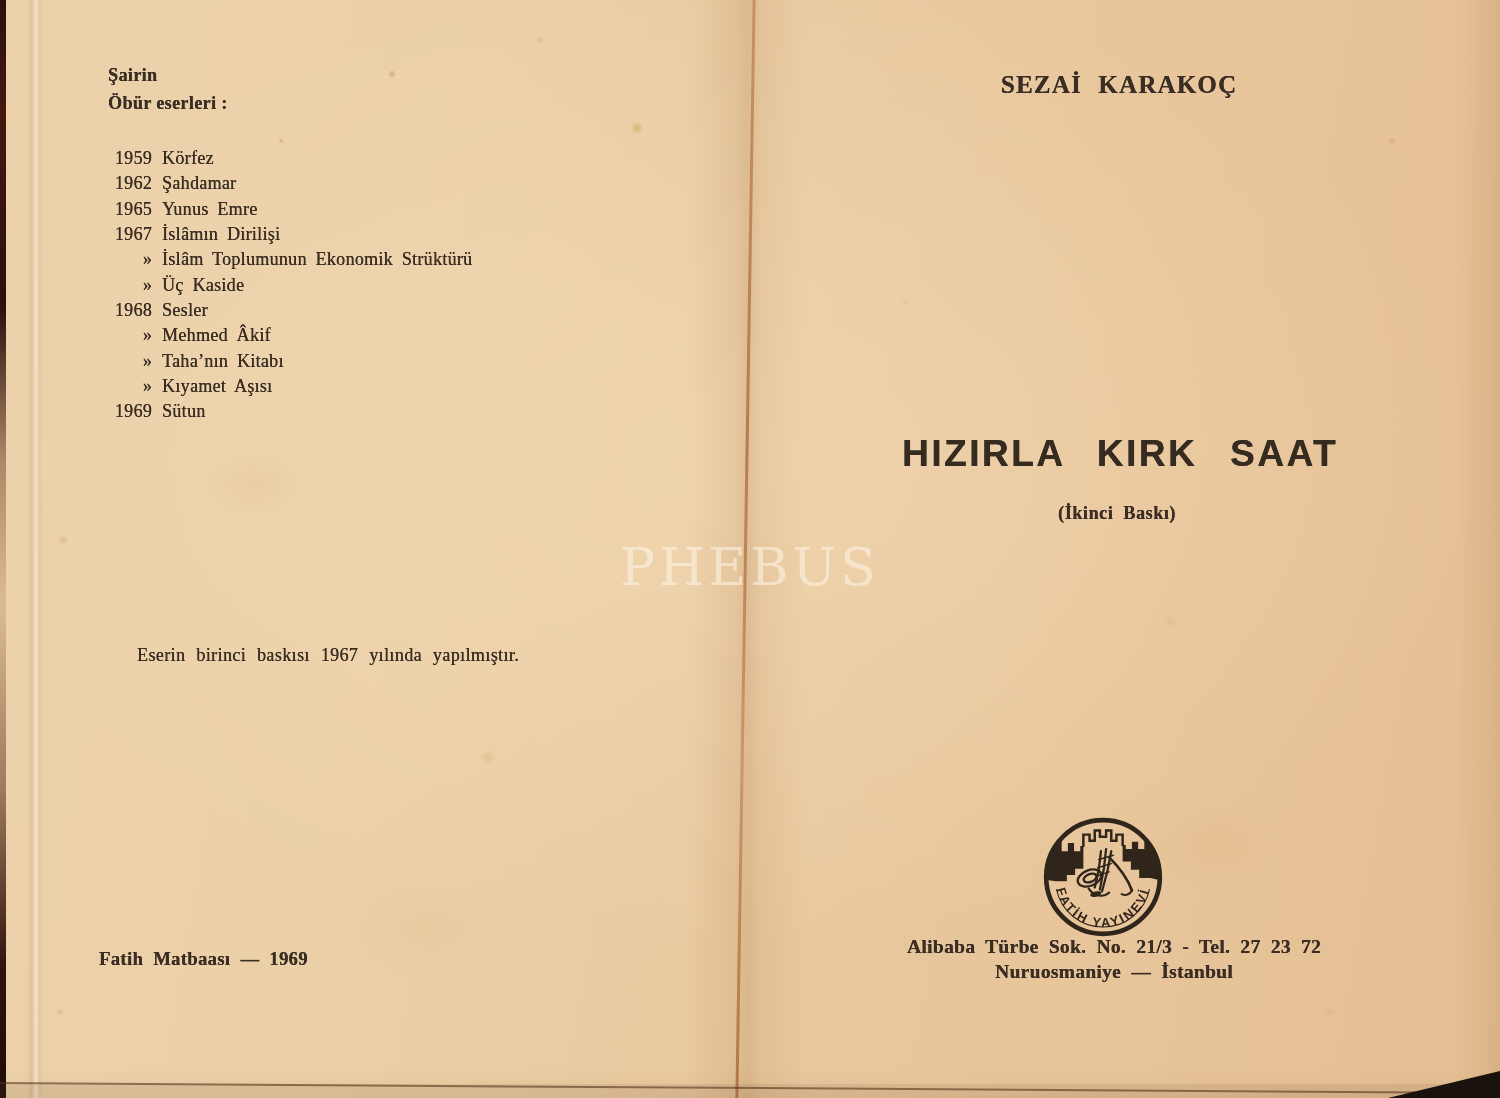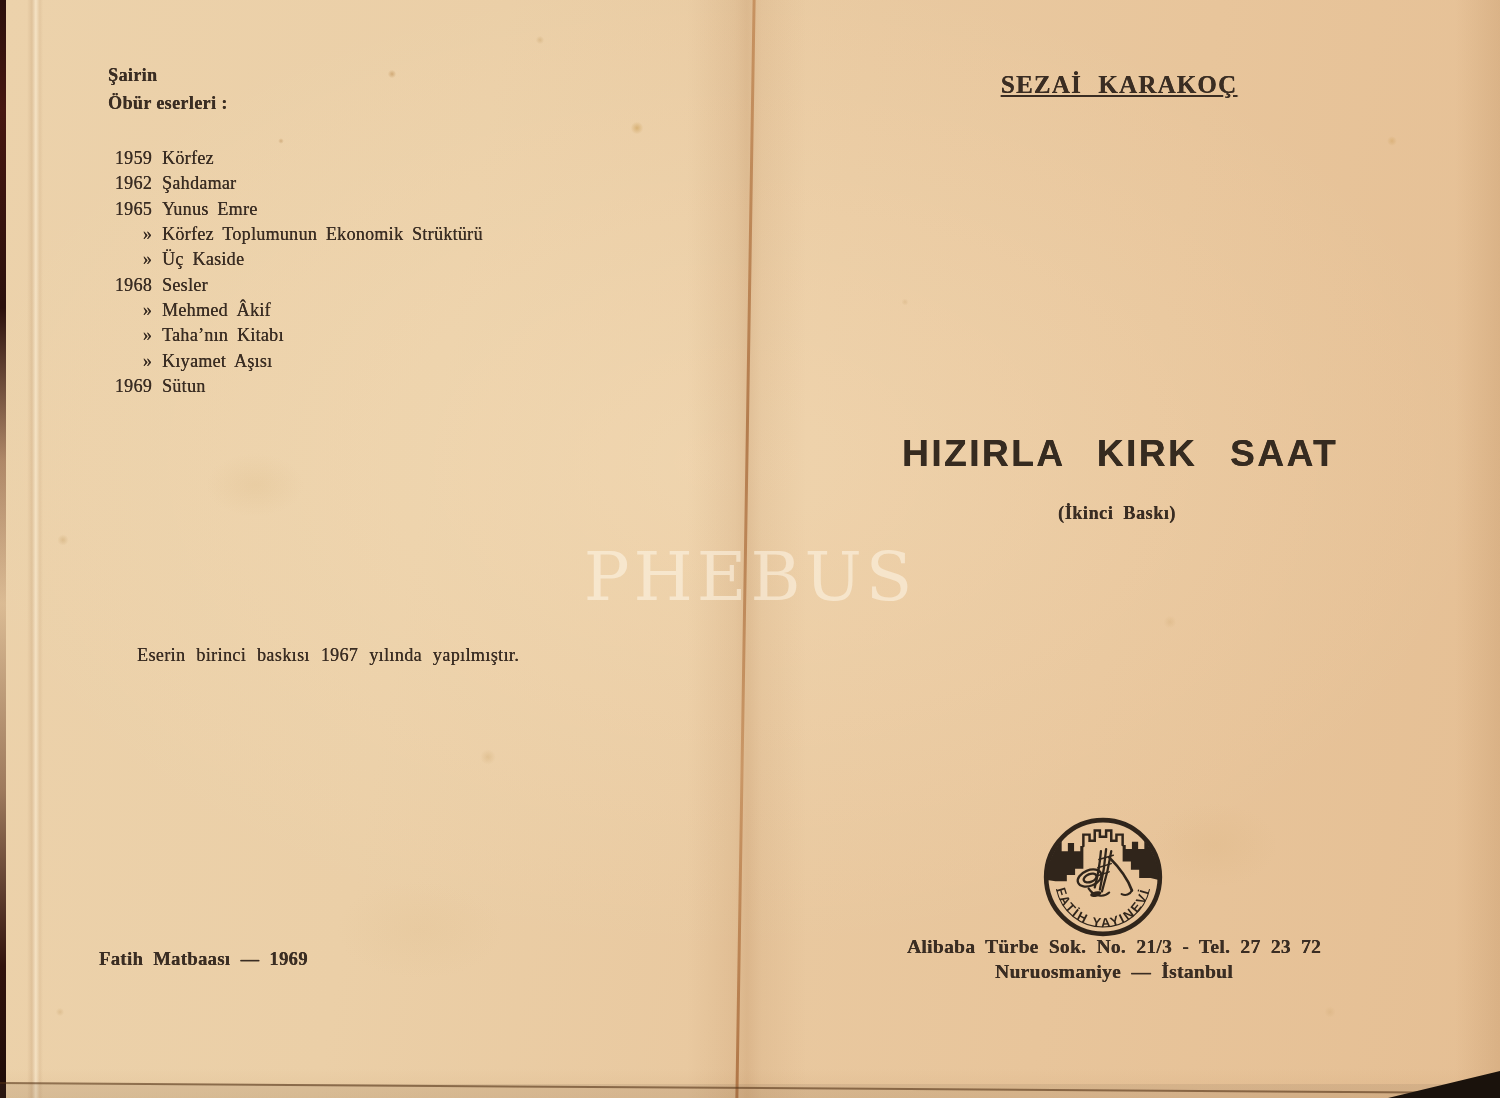--- a/index.html
+++ b/index.html
@@ -46,36 +46,36 @@
     background:linear-gradient(180deg,rgba(170,95,35,.45) 0%,rgba(150,80,30,.6) 40%,
       rgba(170,95,35,.4) 70%,rgba(150,80,30,.65) 100%);border-radius:2px;}
   
   .below-edge{position:absolute;left:0;top:1084px;width:100%;height:14px;background:rgba(125,100,75,.13);}
   .bottom-edge{position:absolute;left:-5px;top:1082px;width:1465px;height:2px;
     transform:rotate(0.38deg);transform-origin:0 0;background:rgba(85,52,24,.6);border-radius:1px;}
   .corner-dark{position:absolute;inset:0;background:#1a120c;
     clip-path:polygon(1388px 1098px,1500px 1071px,1500px 1098px);}
   
   .watermark{position:absolute;left:750px;top:537px;transform:translateX(-50%);
-    font-family:"DejaVu Serif",serif;font-size:68px;font-weight:400;letter-spacing:4px;
+    font-family:"DejaVu Serif",serif;font-size:52px;font-weight:400;letter-spacing:4px;
     color:rgba(253,245,229,.58);white-space:nowrap;z-index:6;}
   
   .ink{position:absolute;white-space:nowrap;z-index:4;text-shadow:.25px 0 0 currentColor;}
   .bold{font-weight:bold;}
   
   .lp-header{left:108px;top:62px;font-size:18px;line-height:27.5px;letter-spacing:.4px;}
   .works{left:104px;top:146px;font-size:18px;letter-spacing:.3px;word-spacing:4px;}
   .work-row{height:25.35px;line-height:25.35px;}
   .work-year{display:inline-block;width:48px;text-align:right;}
   .work-title{margin-left:10px;}
   .lp-note{left:137px;top:645px;font-size:18px;word-spacing:6px;letter-spacing:.4px;}
   .lp-printer{left:99px;top:949px;font-size:18.5px;word-spacing:5px;letter-spacing:.4px;}
   
   .rp-author{left:1119px;top:71px;transform:translateX(-50%);font-size:25px;
-    letter-spacing:1.2px;word-spacing:9px;text-decoration:underline;}
+    letter-spacing:1.2px;word-spacing:9px;}
   .rp-title{left:1120px;top:433px;transform:translateX(-50%);
     font-family:"Liberation Sans",sans-serif;font-weight:bold;font-size:37px;
     letter-spacing:2.5px;word-spacing:20px;color:#362b20;text-shadow:.3px 0 0 currentColor;}
   .rp-edition{left:1117px;top:503px;transform:translateX(-50%);font-size:18px;
     letter-spacing:.6px;word-spacing:5px;}
   .rp-addr1{left:1114px;top:936px;transform:translateX(-50%);font-size:19.5px;
     letter-spacing:.3px;word-spacing:5px;}
   .rp-addr2{left:1114px;top:961px;transform:translateX(-50%);font-size:19.5px;
     letter-spacing:.3px;word-spacing:5px;}
   .logo{position:absolute;left:1041px;top:815px;width:124px;height:124px;z-index:4;}
@@ -103,21 +103,24 @@
       <div class="work-row">
         <span class="work-year">1959</span><span class="work-title">Körfez</span>
       </div>
       <div class="work-row">
         <span class="work-year">1962</span><span class="work-title">Şahdamar</span>
       </div>
       <div class="work-row">
         <span class="work-year">1965</span><span class="work-title">Yunus Emre</span>
       </div>
       <div class="work-row">
-        <span class="work-year">»</span><span class="work-title">Körfez Toplumunun Ekonomik Strüktürü</span>
+        <span class="work-year">1967</span><span class="work-title">İslâmın Dirilişi</span>
+      </div>
+      <div class="work-row">
+        <span class="work-year">»</span><span class="work-title">İslâm Toplumunun Ekonomik Strüktürü</span>
       </div>
       <div class="work-row">
         <span class="work-year">»</span><span class="work-title">Üç Kaside</span>
       </div>
       <div class="work-row">
         <span class="work-year">1968</span><span class="work-title">Sesler</span>
       </div>
       <div class="work-row">
         <span class="work-year">»</span><span class="work-title">Mehmed Âkif</span>
       </div>

